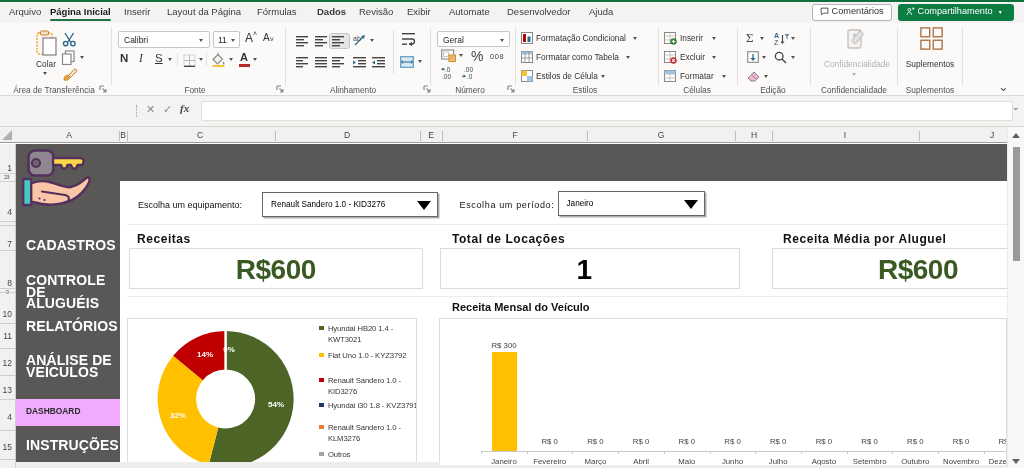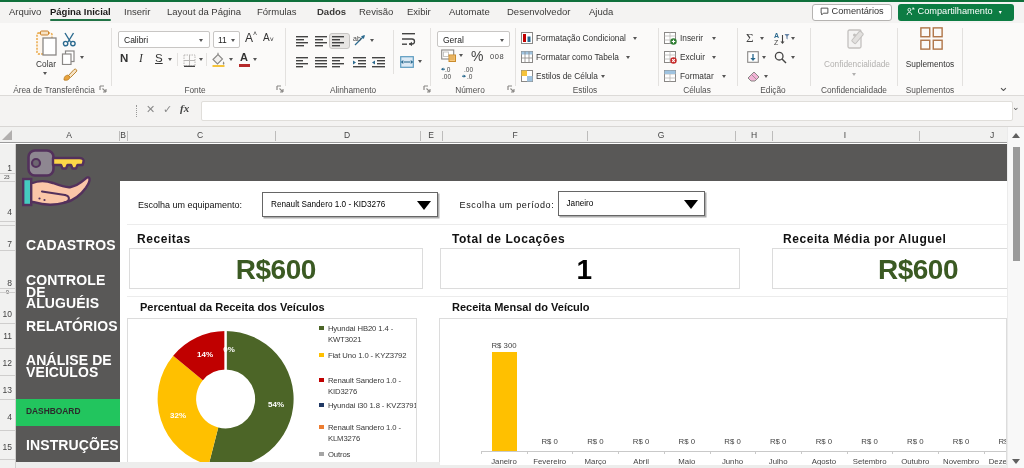--- a/index.html
+++ b/index.html
@@ -42,21 +42,21 @@
 #corner { left:2px; top:3px; width:0; height:0; border-left:10px solid transparent; border-bottom:10px solid #b1afae; }
 #rowhdr { left:0; top:17px; width:16px; height:324px; background:#f1f1f0; border-right:1px solid #cfcecd; }
 .rhl { position:absolute; width:12px; text-align:right; font-size:8.5px; color:#444; }
 .rline { position:absolute; left:0; width:16px; height:1px; background:#cfcecd; }
 
 
 #darkband { left:16px; top:17px; width:991px; height:37px; background:#595857; }
 #bandline { left:88px; top:54px; width:919px; height:1px; background:#8a8988; }
 #sidebar { left:16px; top:17px; width:104px; height:324px; background:#595857; }
 .menu-item { position:absolute; left:10px; color:#fff; font-size:14px; font-weight:bold; letter-spacing:0.1px; line-height:11.5px; }
-#dash-item { position:absolute; left:0; top:255px; width:104px; height:27px; background:#22c55e; }
+#dash-item { position:absolute; left:0; top:255px; width:104px; height:27px; background:#f0abfc; }
 #dash-item span { position:absolute; left:10px; top:7px; color:#2b2b2b; font-size:8.4px; font-weight:bold; }
 
 
 #dash { left:120px; top:54px; width:887px; height:284px; background:#fff; overflow:hidden; }
 .hairline { position:absolute; height:1px; background:#ececec; }
 
 
 #vscroll { left:1007px; top:0; width:17px; height:341px; background:#f8f8f8; border-left:1px solid #ebebeb; }
 #vthumb { left:5px; top:20px; width:7px; height:114px; background:#9a9a9a; }
 .sarr { position:absolute; left:4px; width:0; height:0; border-left:4px solid transparent; border-right:4px solid transparent; }
@@ -493,21 +493,20 @@
           <div class="mval green" style="margin-left:0px">R$600</div>
         </div>
       <div class="mbox" style="left:320px;top:66.5px;width:300px">
           <div class="mval" style="color:#000;margin-left:-6px">1</div>
         </div>
       <div class="mbox" style="left:652px;top:66.5px;width:300px">
           <div class="mval green" style="margin-left:-4px">R$600</div>
         </div>
       <div class="hairline" style="left:7px;top:115px;width:880px"></div>
 
-      <span class="ctitle" style="left:20px;top:120px">Percentual da Receita dos Veículos</span>
       <span class="ctitle" style="left:332px;top:120px">Receita Mensal do Veículo</span>
 
       <div class="cbox" style="left:7.4px;width:290px">
         <svg width="290" height="144" viewBox="0 0 290 144">
             <path d="M97.60,12.00 A68.0,68.0 0 1 1 80.69,145.86 L90.26,108.57 A29.5,29.5 0 1 0 97.60,50.50 Z" fill="#4c6527"></path>
             <path d="M80.69,145.86 A68.0,68.0 0 0 1 45.21,36.66 L74.87,61.20 A29.5,29.5 0 0 0 90.26,108.57 Z" fill="#ffc000"></path>
             <path d="M45.21,36.66 A68.0,68.0 0 0 1 97.60,12.00 L97.60,50.50 A29.5,29.5 0 0 0 74.87,61.20 Z" fill="#c00000"></path>
             <path d="M97.6,80 L97.6,11" stroke="#ffffff" stroke-width="2.5"></path>
           </svg>
         <span class="pct" style="left:147.6px;top:85px">54%</span>

